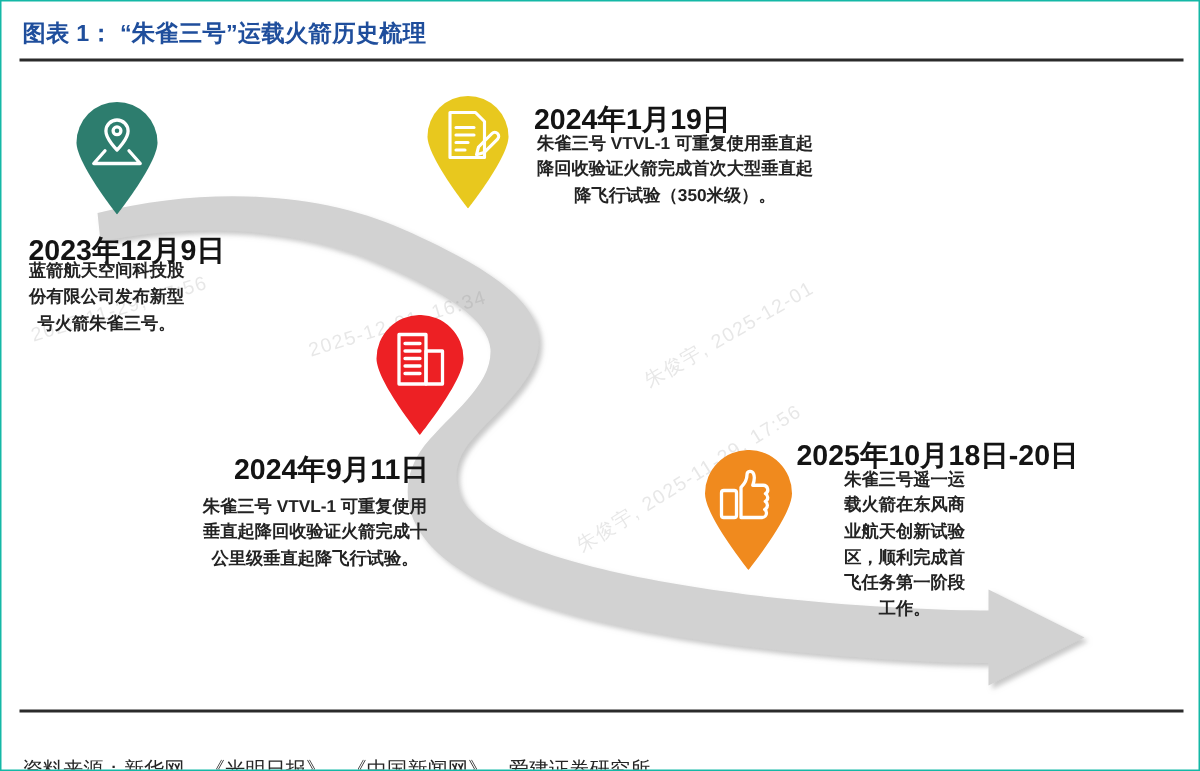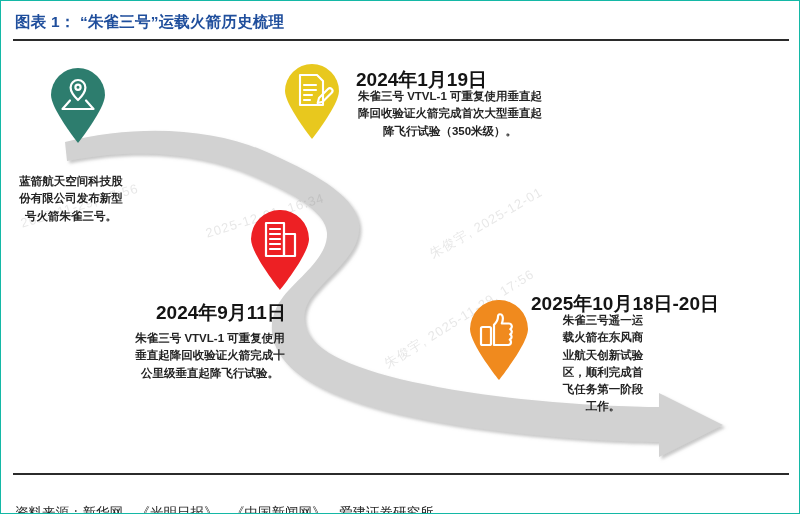--- a/index.html
+++ b/index.html
@@ -169,20 +169,21 @@
   <div class="pin-wrap e1-pin">
     <svg width="58" height="76" viewBox="0 0 58 76">
       <path d="M29,76 C29,76 2,42 2,28 A27,27 0 1,1 56,28 C56,42 29,76 29,76 Z" fill="#2d7d6e"></path>
       <g fill="none" stroke="#ffffff" stroke-width="2.2" stroke-linejoin="round" stroke-linecap="round">
         <path d="M29,13 a7.4,7.4 0 0,1 7.4,7.4 c0,5.4 -7.4,12.6 -7.4,12.6 s-7.4,-7.2 -7.4,-12.6 A7.4,7.4 0 0,1 29,13 Z"></path>
         <circle cx="29" cy="20.2" r="2.6"></circle>
         <path d="M21,33.5 L13.5,42 L44.5,42 L37,33.5"></path>
       </g>
     </svg>
   </div>
+  <div class="entry-date e1-date">2023年12月9日</div>
   <div class="entry-body e1-body">蓝箭航天空间科技股份有限公司发布新型号火箭朱雀三号。</div>
 
   <div class="pin-wrap e2-pin">
     <svg width="58" height="76" viewBox="0 0 58 76">
       <path d="M29,76 C29,76 2,42 2,28 A27,27 0 1,1 56,28 C56,42 29,76 29,76 Z" fill="#e8c81e"></path>
       <g fill="none" stroke="#ffffff" stroke-width="2.1" stroke-linejoin="round" stroke-linecap="round">
         <path d="M17,12 h17 l6,6 v24 h-23 Z"></path>
         <path d="M21,22 h12 M21,27 h12 M21,32 h8 M21,37 h6"></path>
         <path d="M36,35 l9,-9 a2.6,2.6 0 0,1 3.7,3.7 l-9,9 l-5,1.4 Z"></path>
       </g>

